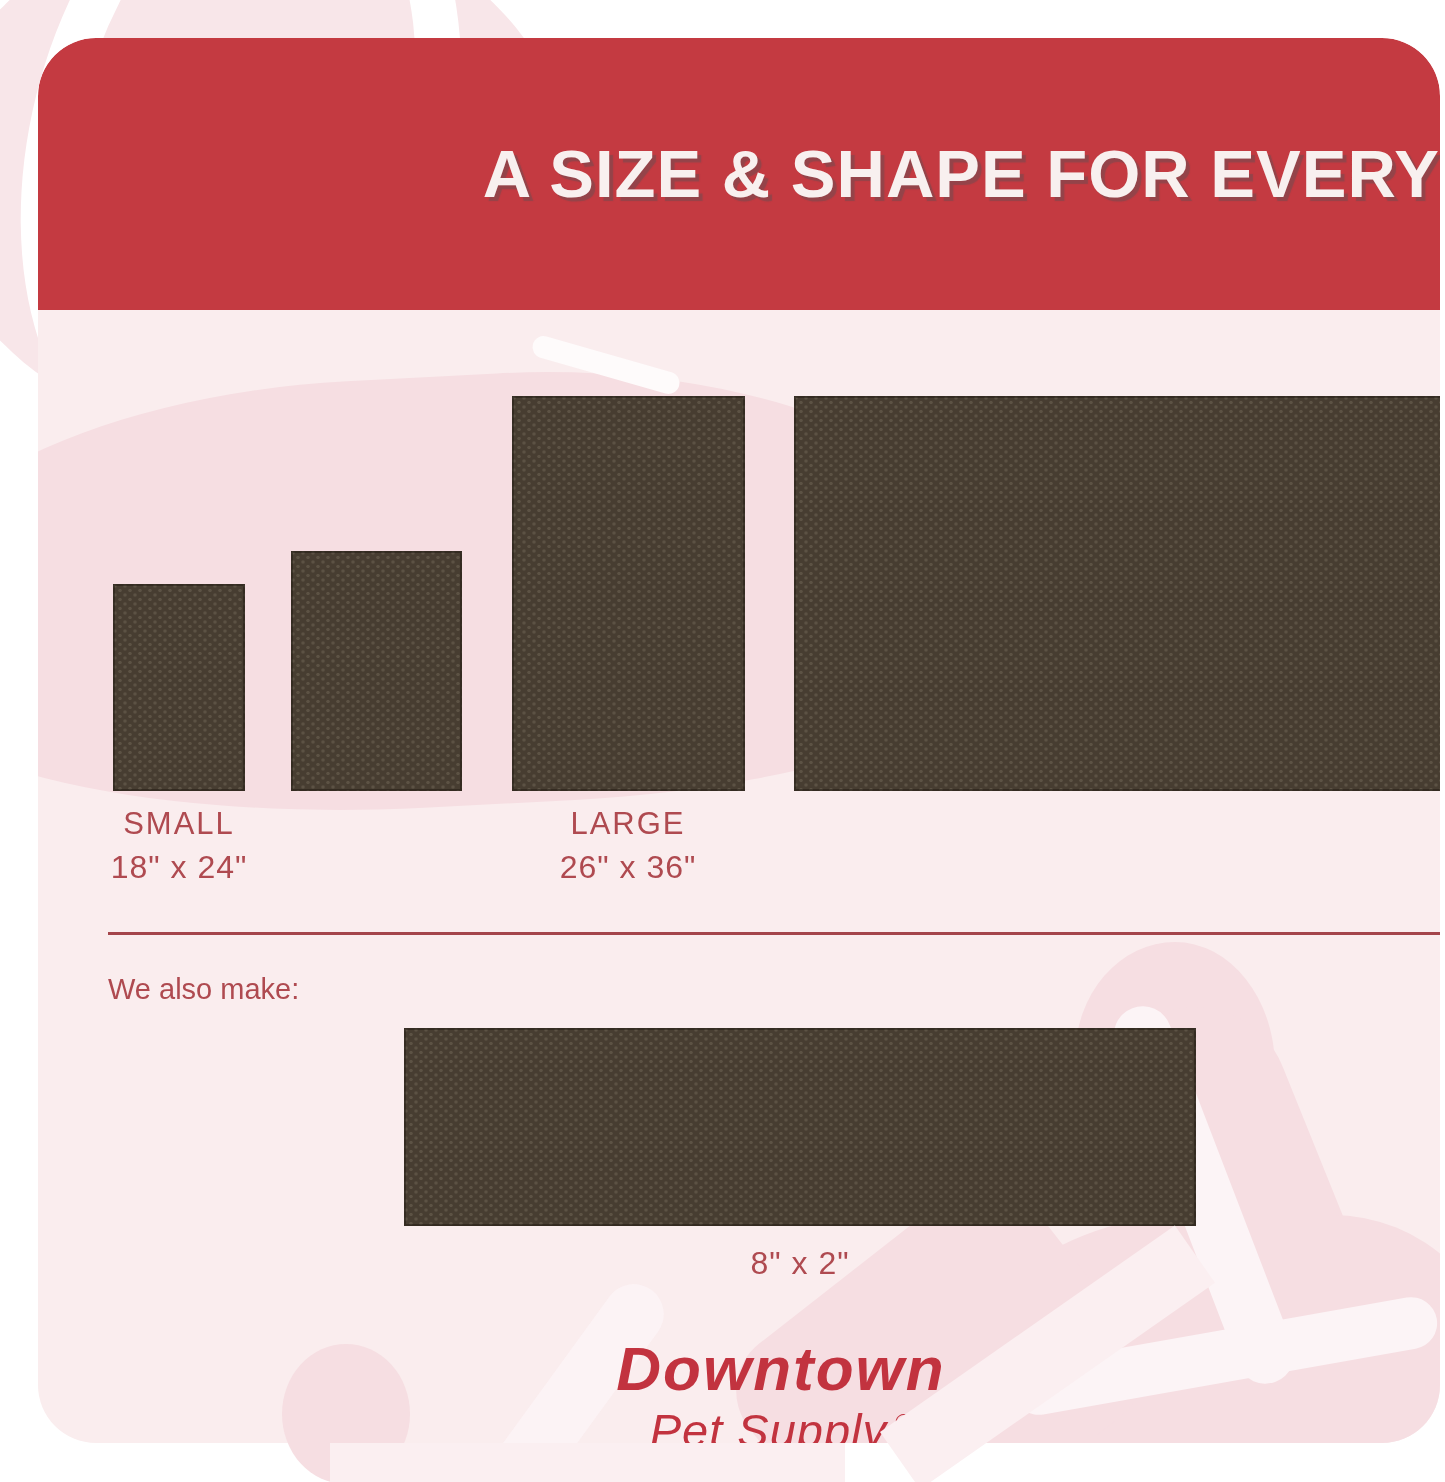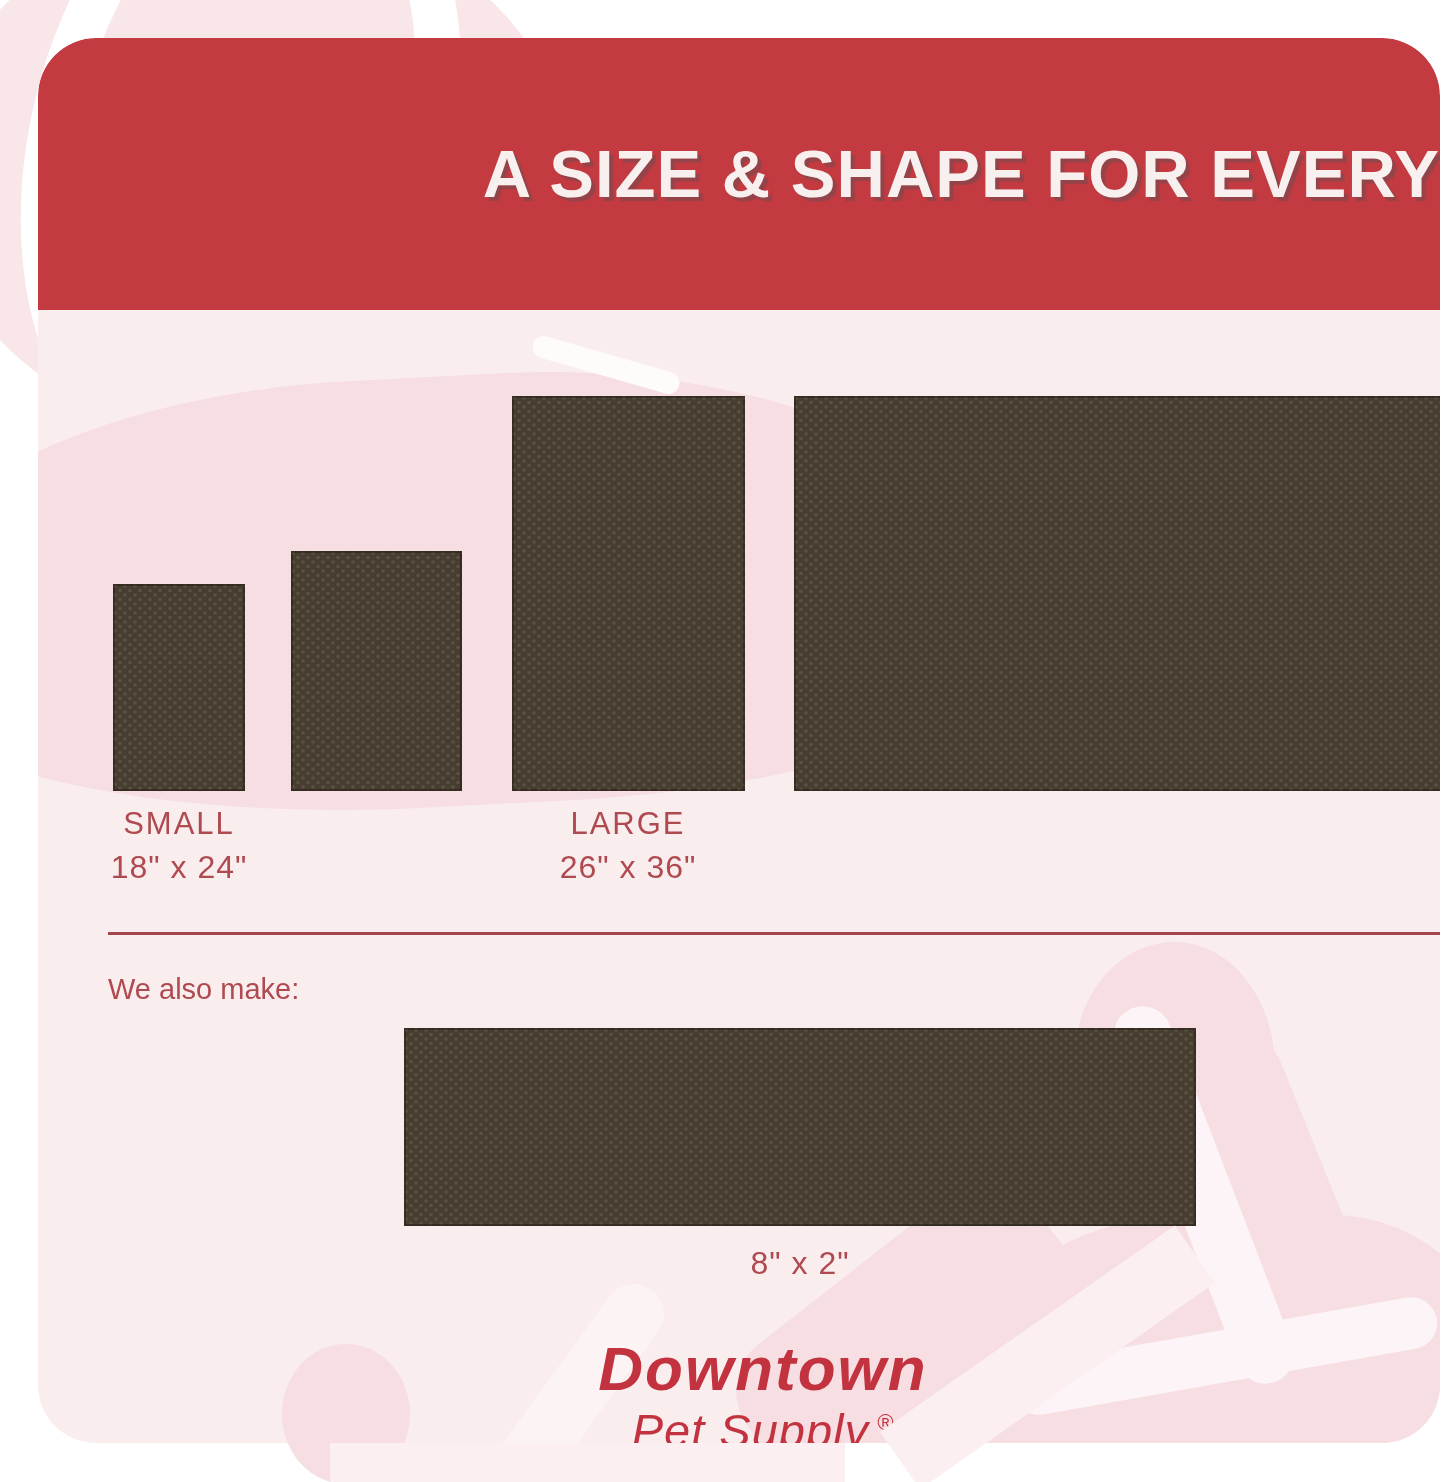--- a/index.html
+++ b/index.html
@@ -105,21 +105,21 @@
   
   .divider {
     position:absolute; left:70px; top:894px; width:1338px; height:3px;
     background:#A4454B; z-index:6;
   }
   .also-make {
     position:absolute; left:70px; top:916px; font-size:29px;
     color:var(--accent-maroon,#AF4A50); z-index:6;margin-top:19px;
   }
   .brand {
-    position:absolute; left:425px; top:1300px; width:600px; text-align:center; z-index:6;
+    position:absolute; left:443px; top:1300px; width:600px; text-align:center; z-index:6;
     color:var(--brand-red,#C2333F);
   }
   .brand-name {
     font-size:62px; font-weight:bold; font-style:italic; letter-spacing:2px; line-height:1.0;
   }
   .brand-tagline { font-size:47px; font-style:italic; letter-spacing:1px; margin-top:3px; }
   .brand-tagline sup { font-size:22px; margin-left:8px; }
   
   .deco-bl-blob {
     position:absolute; left:282px; top:1344px; width:128px; height:140px;

